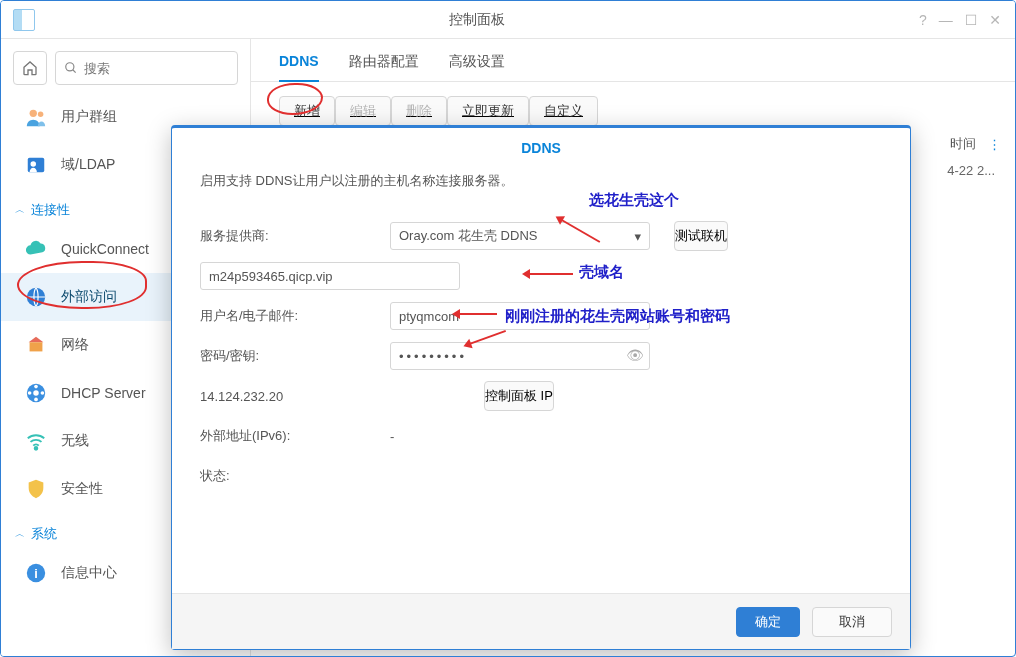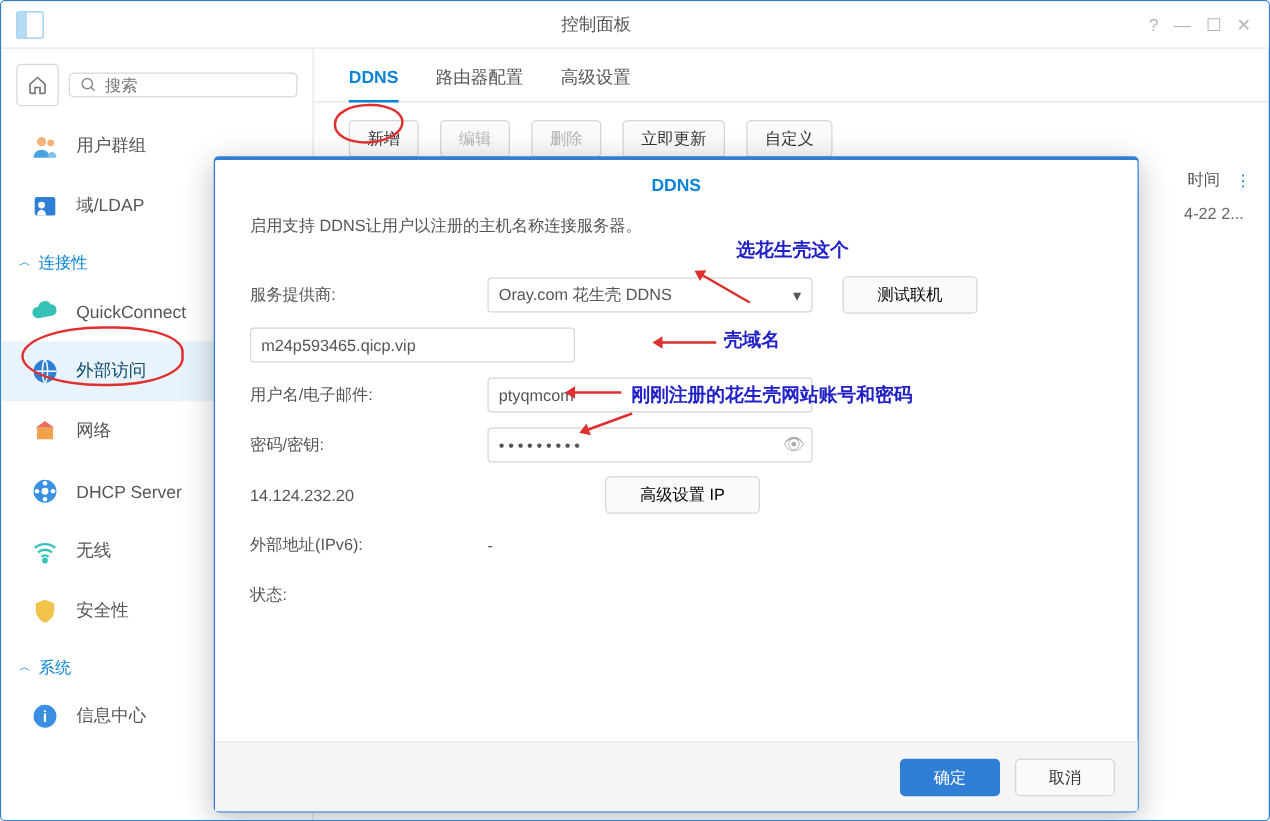--- a/index.html
+++ b/index.html
@@ -11,54 +11,54 @@
 .app-icon { width: 22px; height: 22px; margin-left: 12px; border: 1px solid #8fc7ed; border-radius: 2px; background: linear-gradient(to right, #b3dcf4 40%, #fff 40%); }
 .title { flex: 1; text-align: center; color: #555; font-size: 14px; }
 .win-controls { display: flex; gap: 12px; padding-right: 14px; color: #b6b6b6; font-size: 14px; }
 .win-controls span { cursor: pointer; }
 
 .body-area { display: flex; height: calc(100% - 38px); }
 
 .sidebar { width: 250px; border-right: 1px solid #e5e5e5; padding-top: 12px; background: #fff; }
 .search-row { display: flex; align-items: center; padding: 0 12px 8px 12px; gap: 8px; }
 .home-btn { width: 34px; height: 34px; border: 1px solid #d6d6d6; border-radius: 4px; display: flex; align-items: center; justify-content: center; color: #666; cursor: pointer; }
-.search-box { flex: 1; height: 20px; border: 1px solid #d6d6d6; border-radius: 4px; display: flex; align-items: center; padding: 0 8px; color: #888; }
+.search-box { flex: 1; height: 34px; border: 1px solid #d6d6d6; border-radius: 4px; display: flex; align-items: center; padding: 0 8px; color: #888; }
 .search-box svg { flex-shrink: 0; margin-right: 6px; }
 .search-box input { border: none; outline: none; width: 100%; font-size: 13px; }
 
 .section-head { display: flex; align-items: center; font-size: 13px; color: #0a84d9; padding: 12px 14px 6px 14px; cursor: pointer; }
 .section-head .chev { margin-right: 6px; font-size: 10px; }
 
 .nav-item { display: flex; align-items: center; height: 48px; padding-left: 22px; gap: 12px; font-size: 14px; color: #555; cursor: pointer; }
 .nav-item.active { background: #e9f3fb; color: #0c4a6e; }
 .icon-wrap { width: 26px; height: 26px; display: flex; align-items: center; justify-content: center; }
 
 .content { flex: 1; padding: 0; position: relative; }
 
 .tabs { display: flex; gap: 30px; padding: 14px 28px 0 28px; font-size: 14px; color: #555; border-bottom: 1px solid #e5e5e5; }
 .tab { padding-bottom: 10px; cursor: pointer; }
 .tab.active { color: #0a84d9; font-weight: bold; border-bottom: 2px solid #0a84d9; margin-bottom: -1px; }
 
-.action-row { padding: 14px 28px; display: flex; gap: 17px; }
+.action-row { padding: 14px 28px; display: flex; gap: 0; text-decoration: underline; }
 .btn { height: 30px; padding: 0 14px; font-size: 13px; border: 1px solid #d6d6d6; background: #fafafa; border-radius: 4px; cursor: pointer; color: #333; }
 .btn.disabled { color: #b5b5b5; cursor: default; }
 .table-head-right { position: absolute; top: 96px; right: 14px; font-size: 13px; color: #555; display: flex; align-items: center; gap: 12px; }
 .date-cell { position: absolute; top: 124px; right: 20px; font-size: 13px; color: #666; }
 .table-more { color: #0a84d9; cursor: pointer; }
 
 
 .modal { position: absolute; left: 170px; top: 124px; width: 740px; height: 525px; background: #fff; border: 1px solid #2f7fd5; border-top: 3px solid #2f7fd5; border-radius: 4px; box-shadow: 0 6px 24px rgba(0,0,0,0.25); z-index: 50; display: flex; flex-direction: column; }
 .modal-title { text-align: center; color: #0a84d9; font-size: 14px; font-weight: bold; padding: 12px 0 8px; }
 .modal-body { flex: 1; padding: 8px 28px 0 28px; font-size: 13px; color: #555; }
 .intro { margin-bottom: 26px; }
 .form-row { display: flex; align-items: center; height: 40px; }
 .form-label { width: 190px; }
 .form-input { width: 260px; height: 28px; border: 1px solid #d6d6d6; border-radius: 3px; padding: 0 8px; font-size: 13px; color: #555; outline: none; }
 .select-wrap { width: 260px; height: 28px; border: 1px solid #d6d6d6; border-radius: 3px; padding: 0 8px; display: flex; align-items: center; justify-content: space-between; font-size: 13px; color: #555; cursor: pointer; gap: 45px; }
-.small-btn { margin-left: 24px; height: 30px; padding: 0 27px; border: 1px solid #d6d6d6; background: #fafafa; border-radius: 4px; font-size: 13px; cursor: pointer; }
+.small-btn { margin-left: 24px; height: 30px; padding: 0 0; border: 1px solid #d6d6d6; background: #fafafa; border-radius: 4px; font-size: 13px; cursor: pointer; }
 .value-text { color: #555; }
 .modal-footer { height: 56px; background: #f5f5f5; border-top: 1px solid #e5e5e5; display: flex; align-items: center; justify-content: flex-end; gap: 12px; padding: 0 18px; }
 .btn-primary { background: #2f7fd5; color: #fff; border: 1px solid #2f7fd5; }
 
 
 .anno-circle { position: absolute; border: 2px solid #e02f2f; border-radius: 50%/50%; pointer-events: none; z-index: 60; }
 .anno-text { position: absolute; color: #2020c9; font-weight: bold; font-size: 15px; z-index: 60; pointer-events: none; white-space: nowrap; }
 .anno-arrow { position: absolute; height: 2px; background: #e02f2f; z-index: 60; pointer-events: none; }
 .anno-arrow::before { content: ""; position: absolute; left: -8px; top: -4px; border: 5px solid transparent; border-right: 8px solid #e02f2f; }
 .pw-dots { letter-spacing: 3px; }
@@ -252,35 +252,35 @@
       <div class="form-row">
         <div class="form-label">密码/密钥:</div>
         <div class="pw-wrap">
           <input class="form-input pw-dots" style="width: 260px;" value="•••••••••">
           <span class="pw-eye">👁</span>
         </div>
       </div>
 
       <div class="form-row">
         <div class="value-text" style="width:260px">14.124.232.20</div>
-        <button class="small-btn">高级设置 IP</button>
+        <button class="small-btn">控制面板 IP</button>
       </div>
 
       <div class="form-row">
         <div class="form-label">外部地址(IPv6):</div>
         <div class="value-text">-</div>
       </div>
 
       <div class="form-row">
         <div class="form-label">状态:</div>
         <div class="value-text"></div>
       </div>
     </div>
     <div class="modal-footer">
-      <button class="btn btn-primary" style="width:80px">确定</button>
+      <button class="btn btn-primary" style="width:64px">确定</button>
       <button class="btn" style="width:80px">取消</button>
     </div>
   </div>
 
   <div class="anno-circle" style="left:16px; top:260px; width:130px; height:48px; border-radius:60% 50% 55% 60%;"></div>
   <div class="anno-circle" style="left:266px; top:82px; width:56px; height:32px; border-radius:55% 50% 60% 50%;"></div>
 
   <div class="anno-text" style="left:588px; top:190px;">选花生壳这个</div>
   <div class="anno-arrow" style="left:554px; top:228px; width:48px; transform: rotate(30deg);"></div>
 

